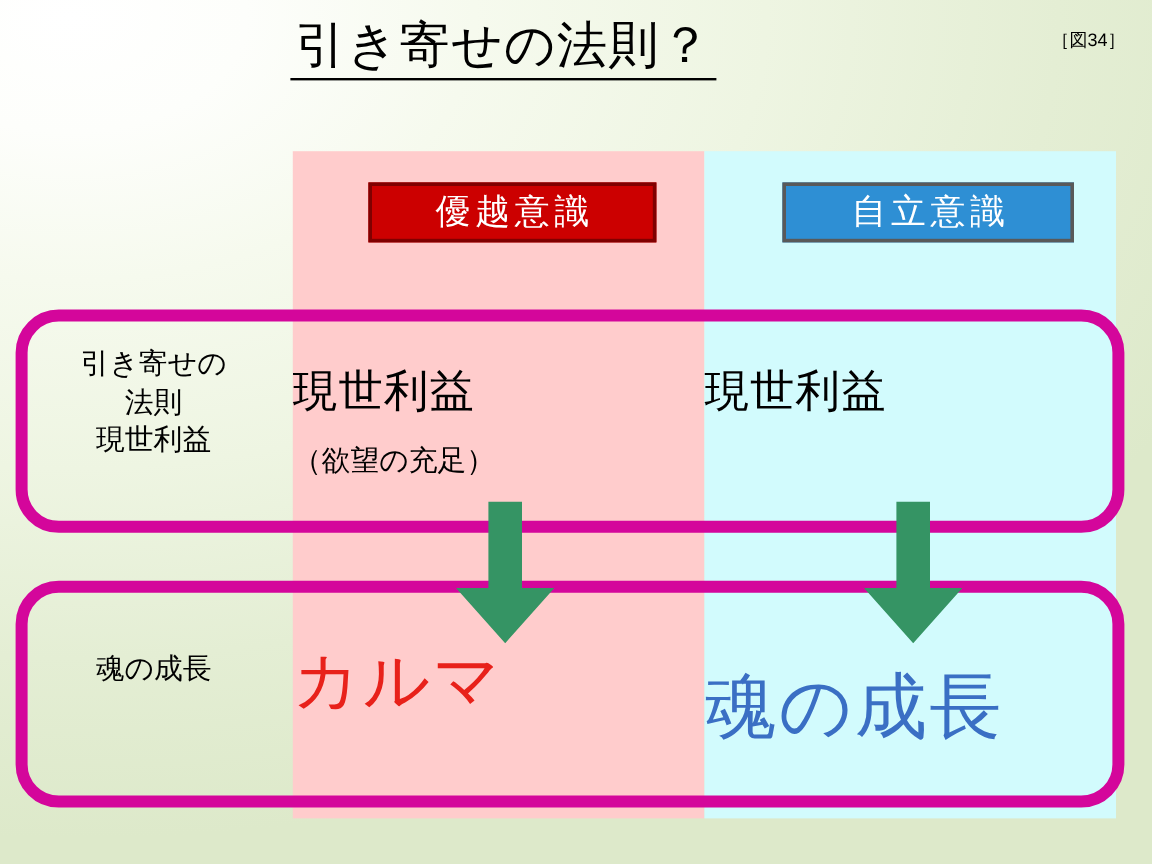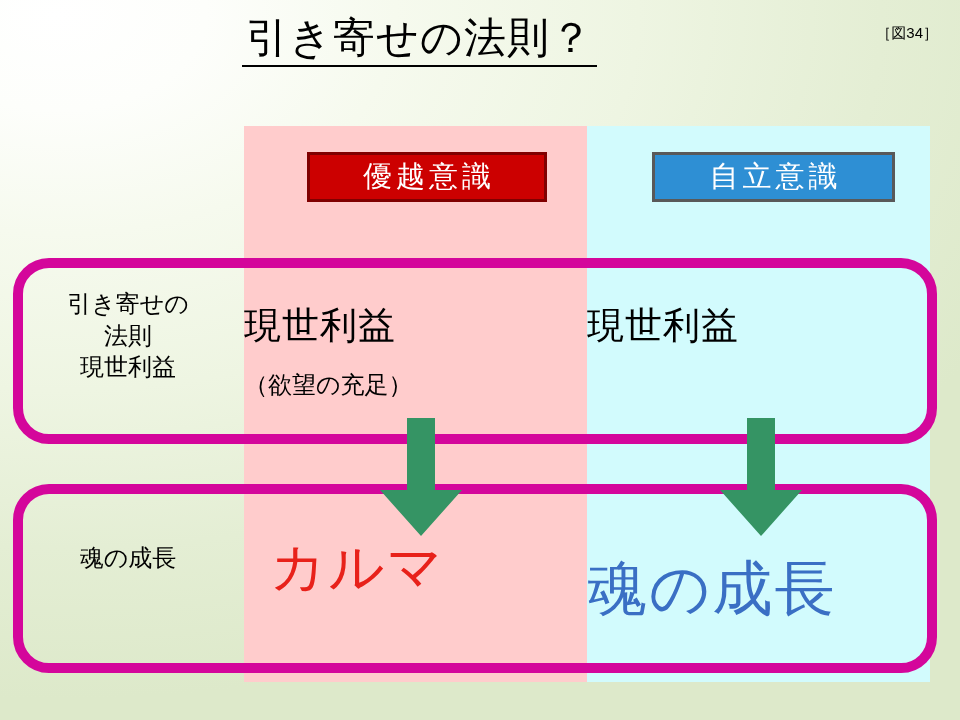--- a/index.html
+++ b/index.html
@@ -134,21 +134,21 @@
     font-size: 24px;
     line-height: 1.2;
     letter-spacing: 0px;
     white-space: nowrap;
     margin-top: 24px;
   }
   .cell.r1c1 { left: 244px; width: 343px; top: 305px; }
   .cell.r1c2 { left: 587px; width: 343px; top: 305px; }
 
   .cell.r2c1 {
-    left: 244px; width: 343px; top: 537px; margin-left: 26px;
+    left: 244px; width: 343px; top: 537px;
   }
   .cell.r2c2 {
     left: 587px; width: 343px; top: 556px;
   }
   .cell.r2c1 .big {
     display: block;
     font-size: 55px;
     line-height: 1.1;
     color: #e8211a;
     letter-spacing: 2px;

